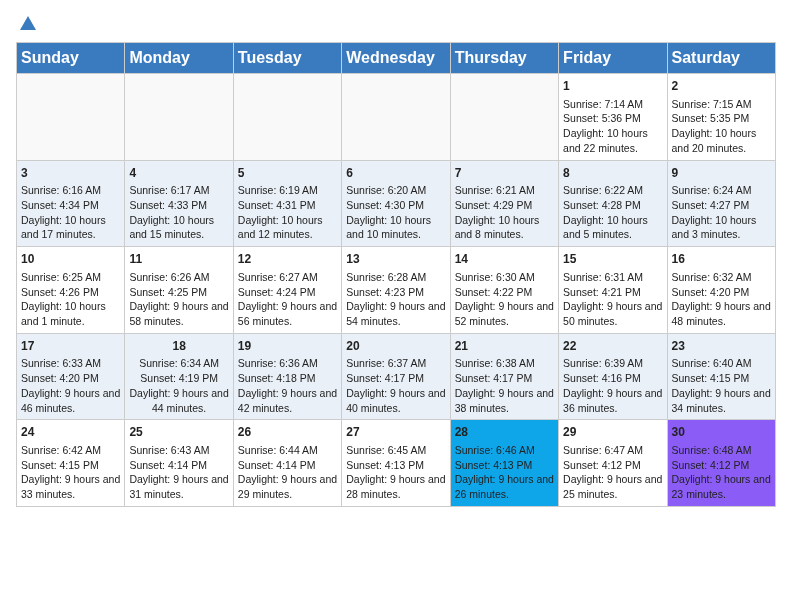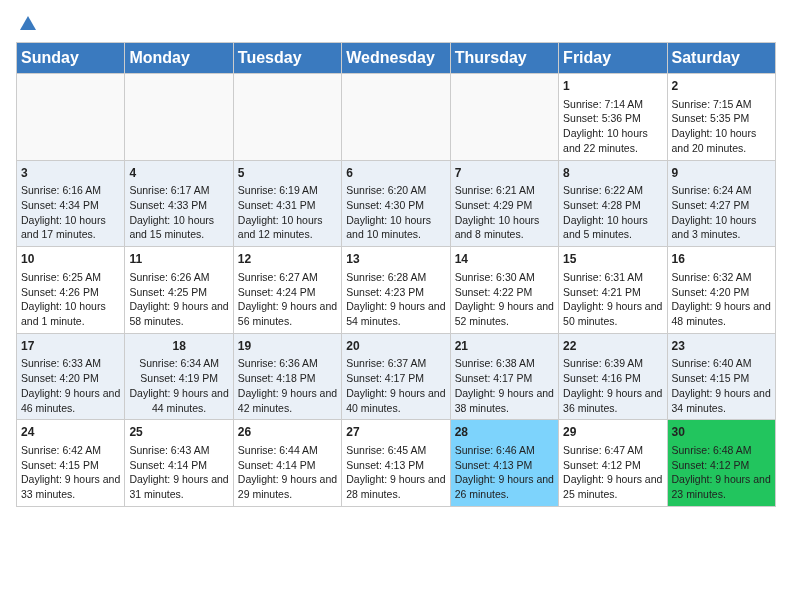--- a/index.html
+++ b/index.html
@@ -298,33 +298,33 @@
           <div>Sunrise: 6:44 AM</div>
           <div>Sunset: 4:14 PM</div>
           <div>Daylight: 9 hours and 29 minutes.</div>
         </td>
         <td style="background: rgb(255, 255, 255);">
           <span class="day-num">27</span>
           <div>Sunrise: 6:45 AM</div>
           <div>Sunset: 4:13 PM</div>
           <div>Daylight: 9 hours and 28 minutes.</div>
         </td>
-        <td style="background: #7dd3fc; margin-top: 40px;">
+        <td style="background: #0ea5e9; margin-top: 40px;">
           <span class="day-num">28</span>
           <div>Sunrise: 6:46 AM</div>
           <div>Sunset: 4:13 PM</div>
           <div>Daylight: 9 hours and 26 minutes.</div>
         </td>
         <td style="background: rgb(255, 255, 255);">
           <span class="day-num">29</span>
           <div>Sunrise: 6:47 AM</div>
           <div>Sunset: 4:12 PM</div>
           <div>Daylight: 9 hours and 25 minutes.</div>
         </td>
-        <td style="background: #22c55e;">
+        <td style="background: #8b5cf6;">
           <span class="day-num">30</span>
           <div>Sunrise: 6:48 AM</div>
           <div>Sunset: 4:12 PM</div>
           <div>Daylight: 9 hours and 23 minutes.</div>
         </td>
       </tr>
     </tbody>
 </table>
 
 </body></html>

